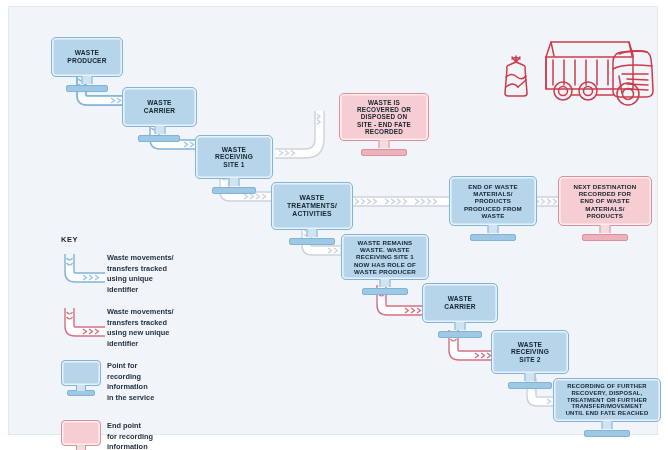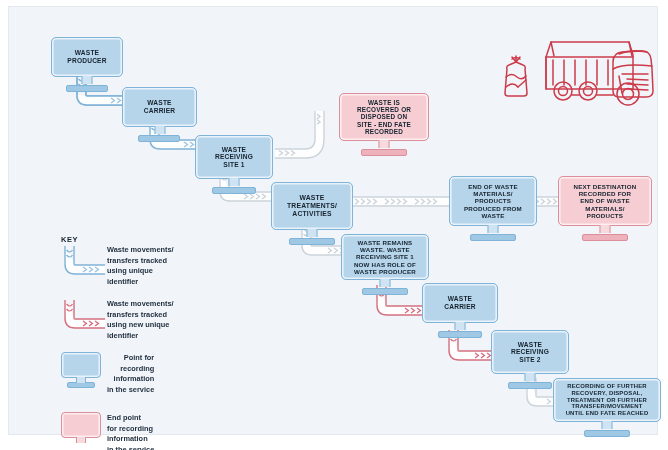--- a/index.html
+++ b/index.html
@@ -31,21 +31,21 @@
   .base.blue{background:#9fc8e4;border:1.2px solid #7fb3d8;}
   .base.pink{background:#eeb2bc;border:1.2px solid #dd8e9b;}
 
   
   .conn{position:absolute;z-index:3;}
   .conn svg{display:block;overflow:visible;}
 
   
   #key{position:absolute;left:52px;top:228px;width:190px;z-index:8;}
   #key .title{font-size:7.5px;font-weight:bold;color:#15232e;letter-spacing:.6px;
-              }
+              margin-bottom:8px;}
   .krow{display:flex;align-items:flex-start;margin-bottom:11px;font-weight:bold;}
   .kart{width:46px;flex:0 0 46px;height:36px;position:relative;}
   .klabel{font-size:7.4px;line-height:1.42;color:#243242;padding-top:1px;}
   .kswatch{width:40px;height:26px;border-radius:4px;box-sizing:border-box;position:relative;}
   .kswatch.blue{background:#b6d4ea;border:1.3px solid #7fb3d8;
                 box-shadow:inset 0 0 0 1.5px #e8f2fa;}
   .kswatch.pink{background:#f6cdd3;border:1.3px solid #dd8e9b;
                 box-shadow:inset 0 0 0 1.5px #fdeef0;}
   .kswatch::after{content:"";position:absolute;left:50%;bottom:-6px;
                   transform:translateX(-50%);width:8px;height:6px;}
@@ -309,21 +309,21 @@
           <g fill="none" stroke="#d4707f" stroke-width="1.4">
             <path d="M22 23 l3.4 2.5 l-3.4 2.5"></path>
               <path d="M28 23 l3.4 2.5 l-3.4 2.5"></path>
             <path d="M34 23 l3.4 2.5 l-3.4 2.5"></path>
           </g>
         </svg>
       </div>
       <div class="klabel">Waste movements/<br>transfers tracked<br>using new unique<br>identifier</div>
     </div>
 
-    <div class="krow" style="margin-bottom:17px;text-align:right;">
+    <div class="krow" style="margin-bottom:17px;">
       <div class="kart">
         <div class="kswatch blue">
             <span class="kbase blue"></span>
           </div>
       </div>
       <div class="klabel">Point for<br>recording<br>information<br>in the service</div>
     </div>
 
     <div class="krow">
       <div class="kart">

